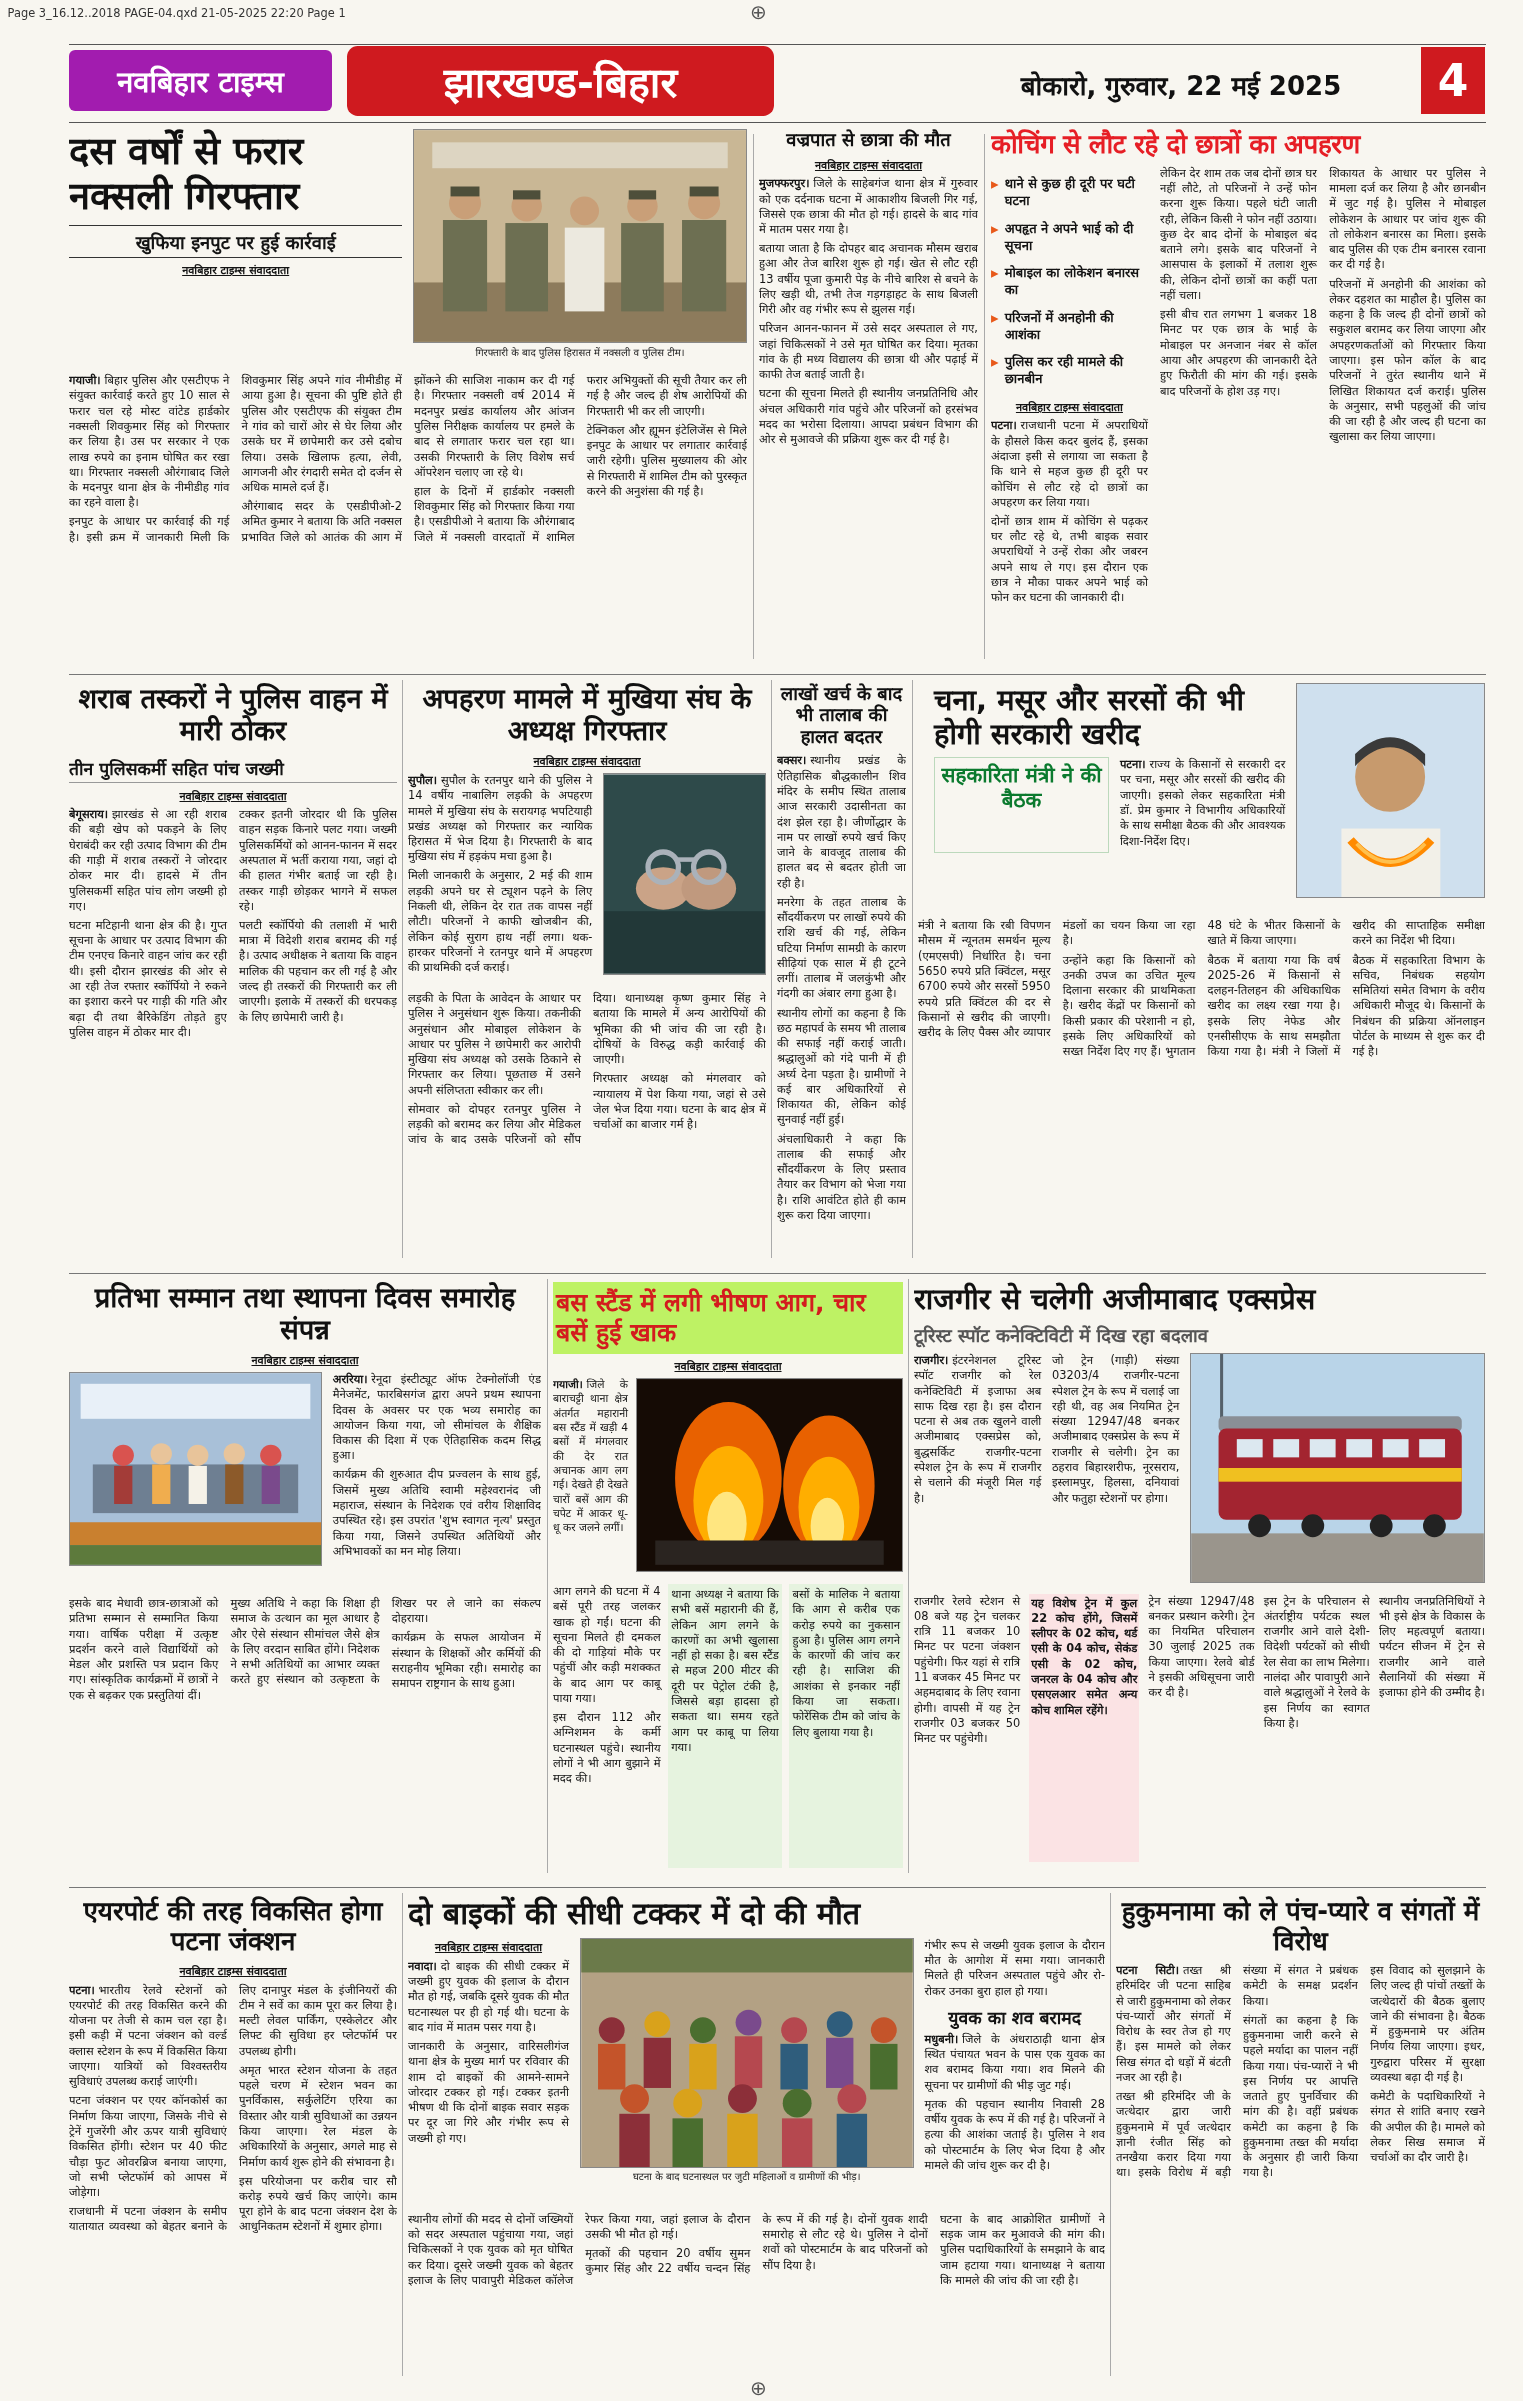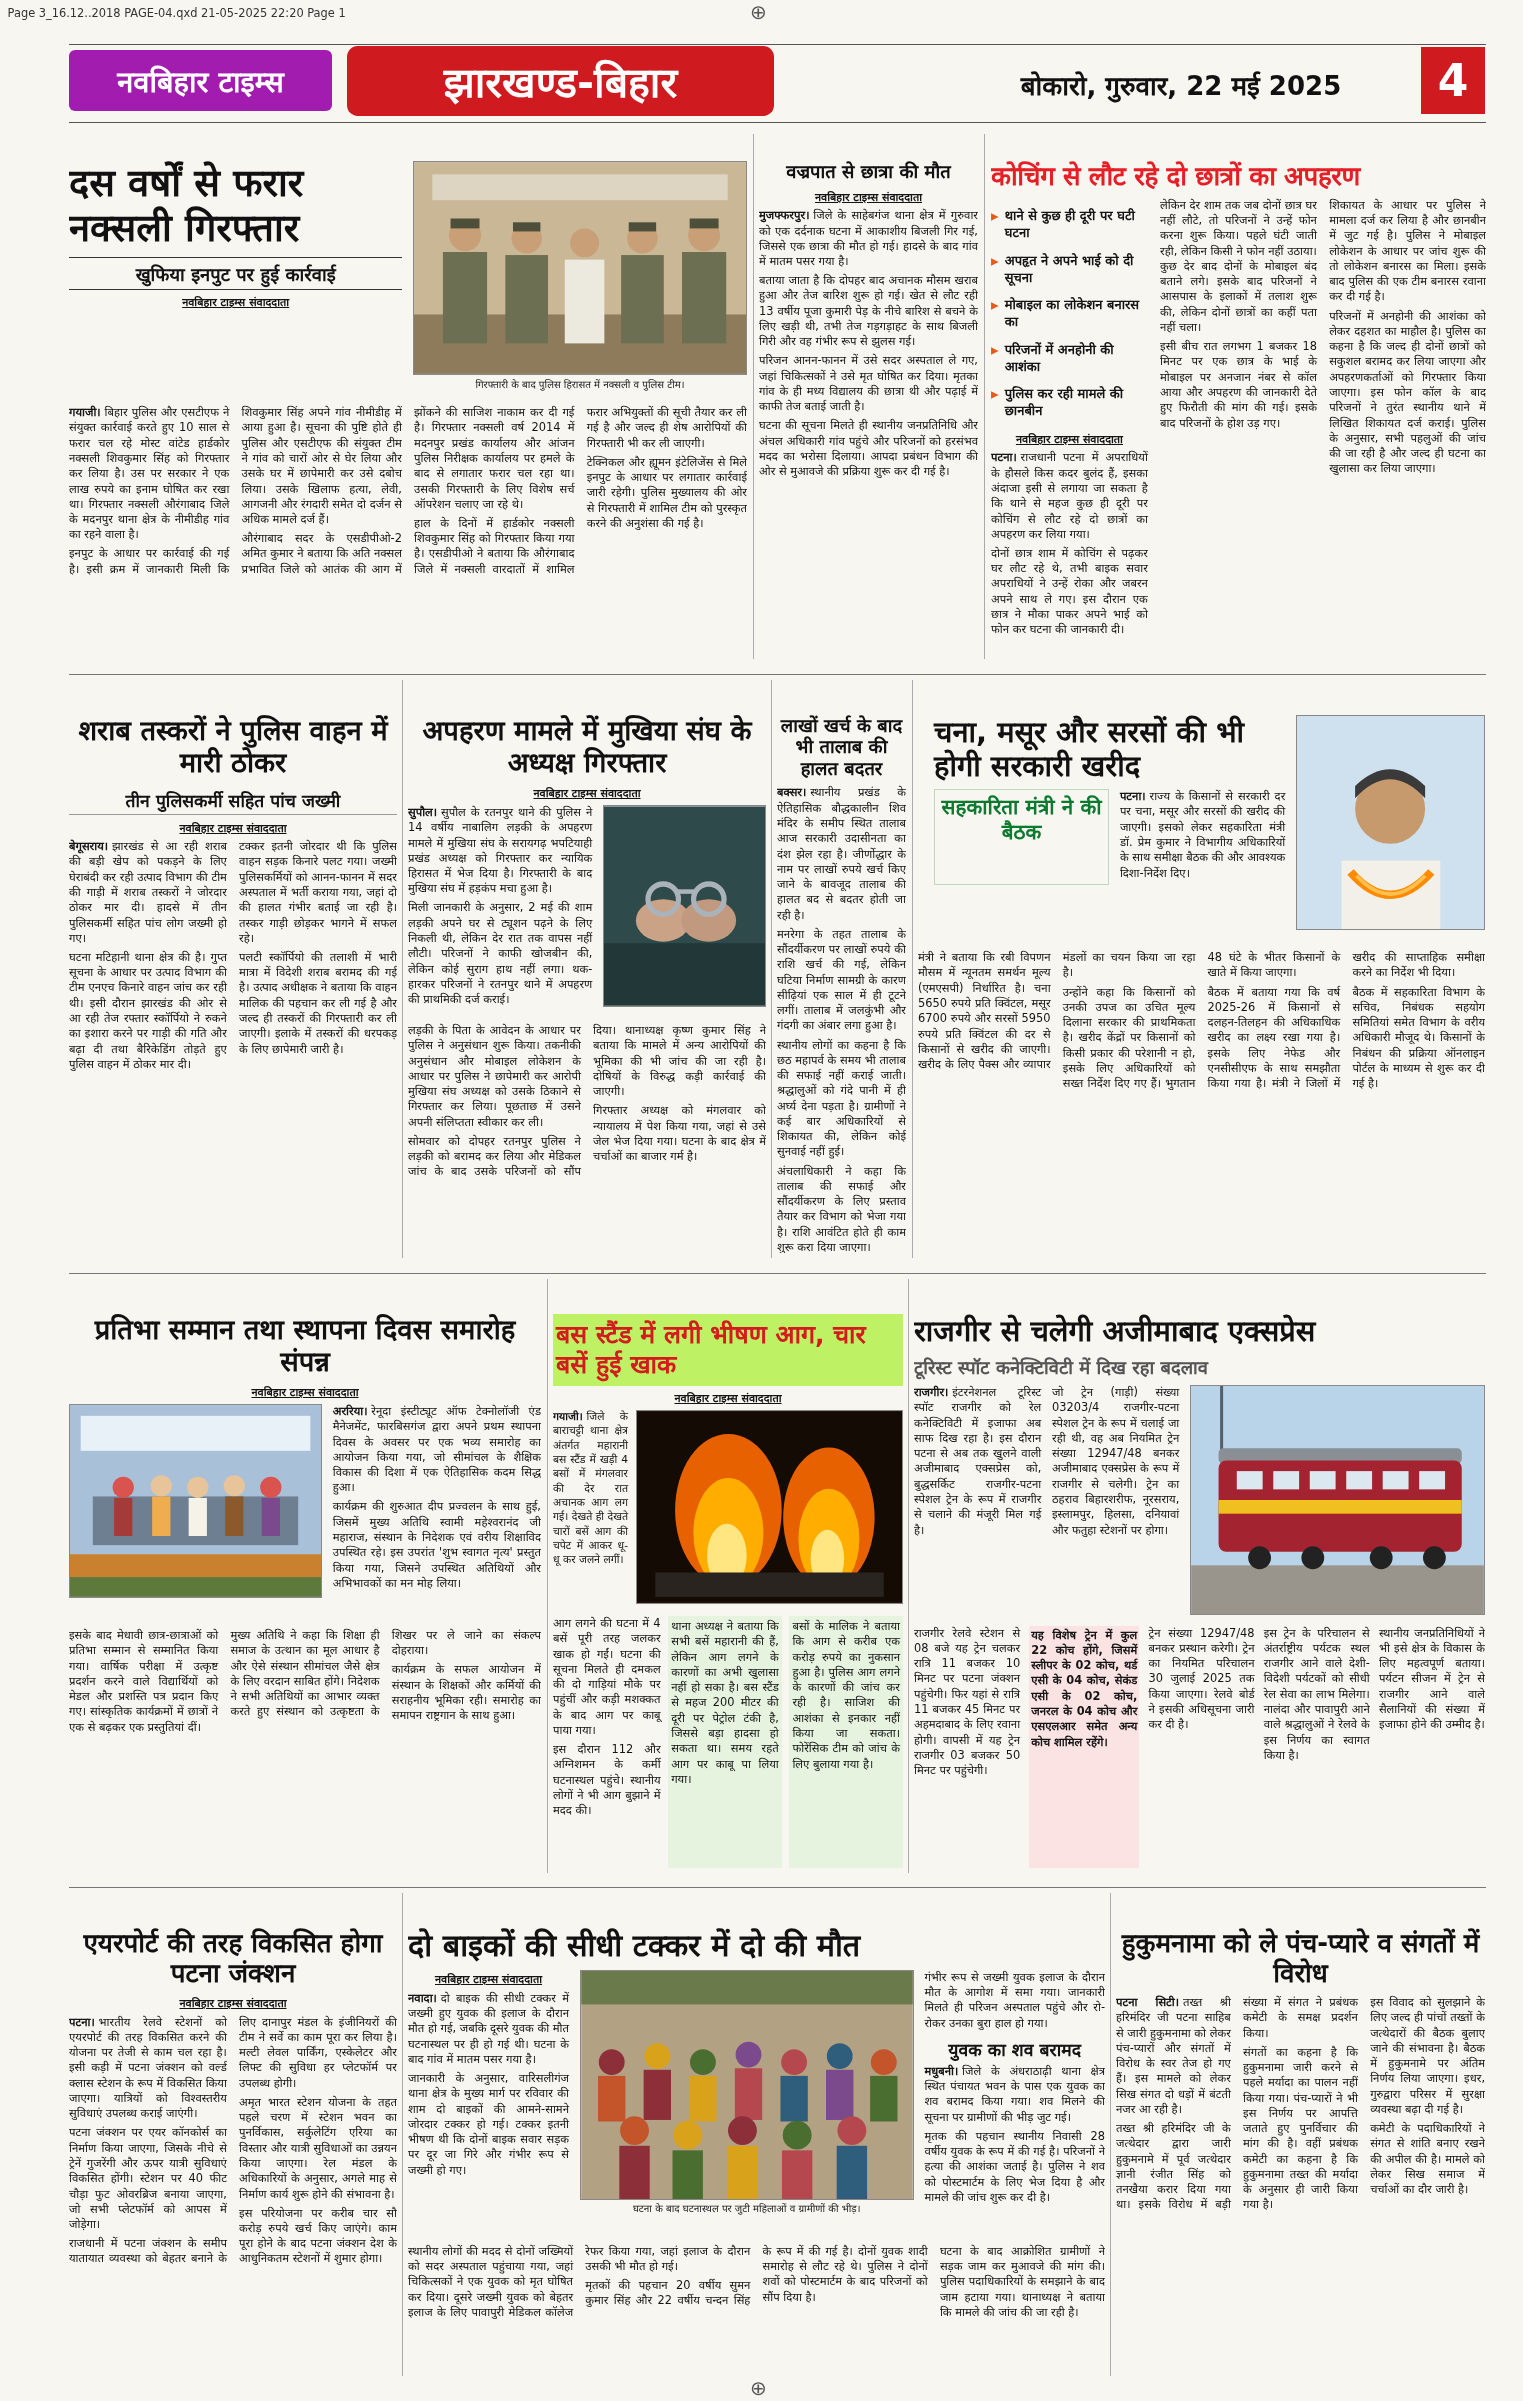--- a/index.html
+++ b/index.html
@@ -22,30 +22,30 @@
     font-weight:bold;font-size:26px;display:flex;align-items:center;justify-content:center;}
   .mh-page{position:absolute;left:1421px;top:47px;width:64px;height:67px;background:#cf1a1f;color:#fff;
     font-weight:bold;font-size:44px;display:flex;align-items:center;justify-content:center;}
 
   
   .row{position:absolute;left:69px;width:1417px;}
   #row1{top:129px;height:533px;}
   #row2{top:674px;height:586px;border-top:1.1px solid #777;}
   #row3{top:1273px;height:602px;border-top:1.1px solid #777;}
   #row4{top:1887px;height:491px;border-top:1.1px solid #777;}
-  .art{position:absolute;top:7.6px;bottom:8px;overflow:hidden;margin-top:32px;}
+  .art{position:absolute;top:7.6px;bottom:8px;overflow:hidden;}
   #row1 .art{top:0;}
   .vsep{position:absolute;top:4.6px;bottom:3px;width:0.8px;background:#aaa;}
 
   .hl{font-weight:bold;line-height:1.18;margin:0 0 6.1px 0;color:#111;}
   .hl-xl{font-size:38px;}
   .hl-red{color:#e61e25;}
   .kicker{font-weight:bold;font-size:18.3px;text-align:center;margin:6.1px 0 4.6px 0;padding:3px 0;
     border-top:1.1px solid #333;border-bottom:1.1px solid #333;}
-  .subhead{font-weight:bold;font-size:17.5px;text-align:center;margin:3px 0 4.6px 0;padding:2.3px 0;
+  .subhead{font-weight:bold;font-size:17.5px;margin:3px 0 4.6px 0;padding:2.3px 0;
     border-bottom:0.8px solid #999;}
   .byline{font-weight:bold;font-size:11px;text-align:center;text-decoration:underline;margin:1.5px 0 4.6px 0;}
   p{margin:0 0 3.8px 0;text-align:justify;font-size:11.4px;line-height:1.34;}
   .lead .place{font-weight:bold;margin-right:3.8px;}
   .cols-2{column-count:2;column-gap:12.2px;}
   .cols-3{column-count:3;column-gap:12.2px;}
   .cols-4{column-count:4;column-gap:12.2px;}
   .body{overflow:hidden;}
 
   figure{margin:0;}

